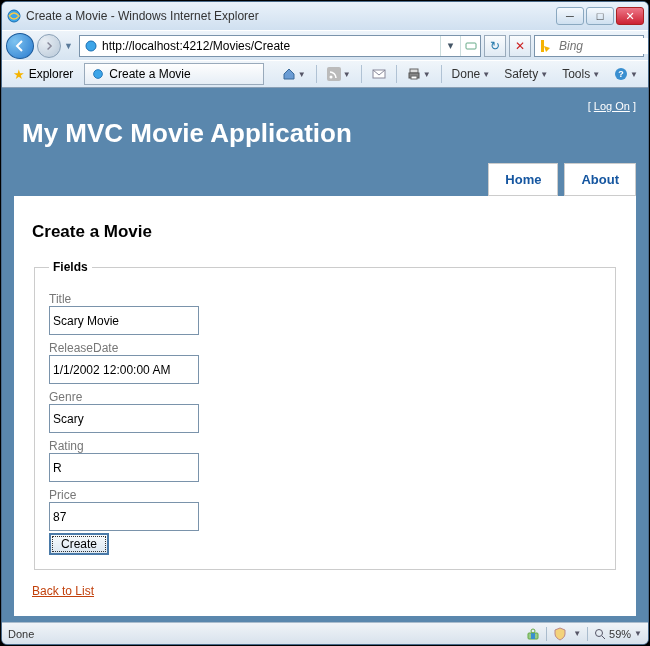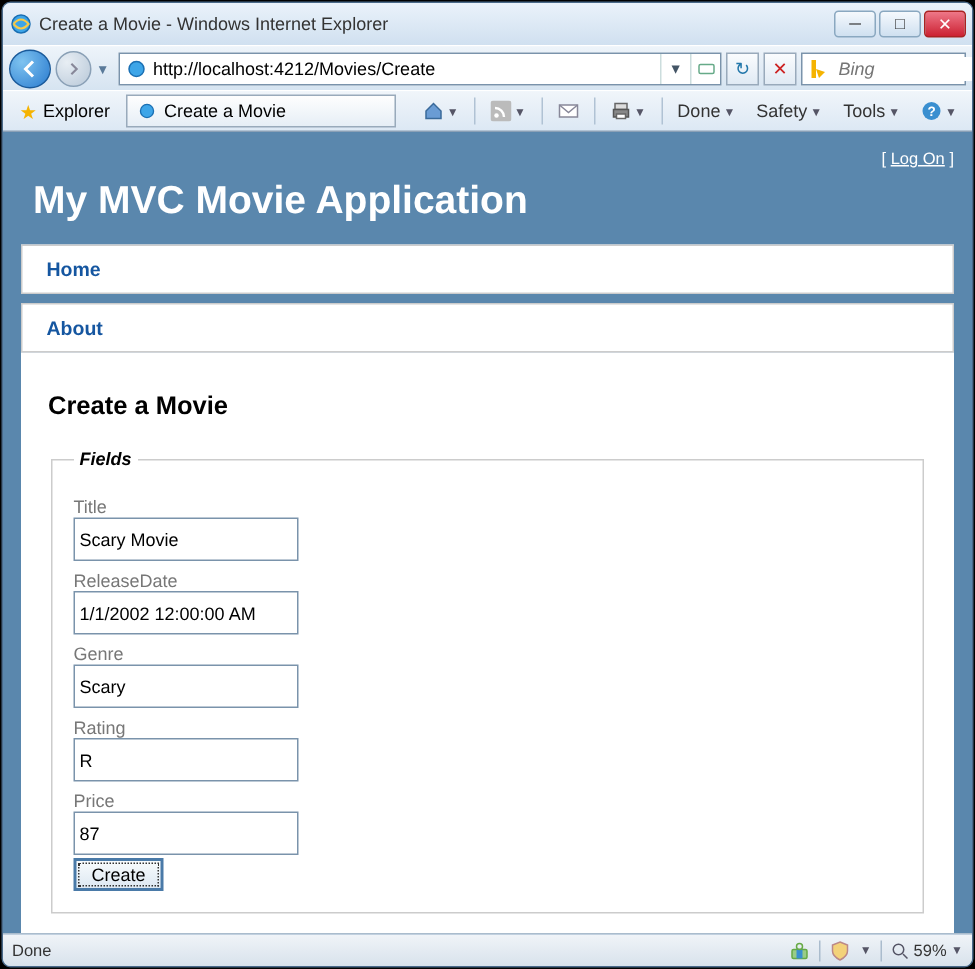--- a/index.html
+++ b/index.html
@@ -164,41 +164,41 @@
     text-align:right;
     color:#fff; font-size:11px;
   }
   .logon a { color:#fff; text-decoration:underline; cursor:pointer;}
   .apptitle {
     color:#ffffff; font-family: Arial, sans-serif;
     font-size:26px; font-weight:bold;
     margin:6px 0 14px 8px;
   }
   .navtabs {
-    display:flex; justify-content:flex-end; gap:6px; margin-bottom:0;flex-direction:column;
+    display:flex; justify-content:flex-end; gap:6px; margin-bottom:0;
   }
   .navtab {
     background:#fff; border:1px solid #ccc;
     padding:8px 16px; color:#1556a0; font-weight:bold;
     cursor:pointer; font-size:13px;
   }
   .content {
     background:#fff;
     padding:18px;
     min-height:360px;
   }
   .content h2 {
     font-family: Arial, sans-serif;
     font-size:17px; font-weight:bold; margin:8px 0 18px;
   }
   fieldset {
     border:1px solid #ccc;
     padding:12px 14px 14px;
   }
-  legend { font-weight:bold; font-size:12px; padding:0 4px;font-style:italic;}
+  legend { font-weight:bold; font-size:12px; padding:0 4px;}
   .field-label { color:#777; font-size:12px; margin-top:6px; }
   .field-input {
     width:150px; height:29px;
     border:1px solid #7a93ab; font-size:12px; padding:1px 3px;
     font-family: Arial;
   }
   .create-btn {
     margin-top:2px;
     padding:2px 10px;
     border:2px solid #4a7aa8;

